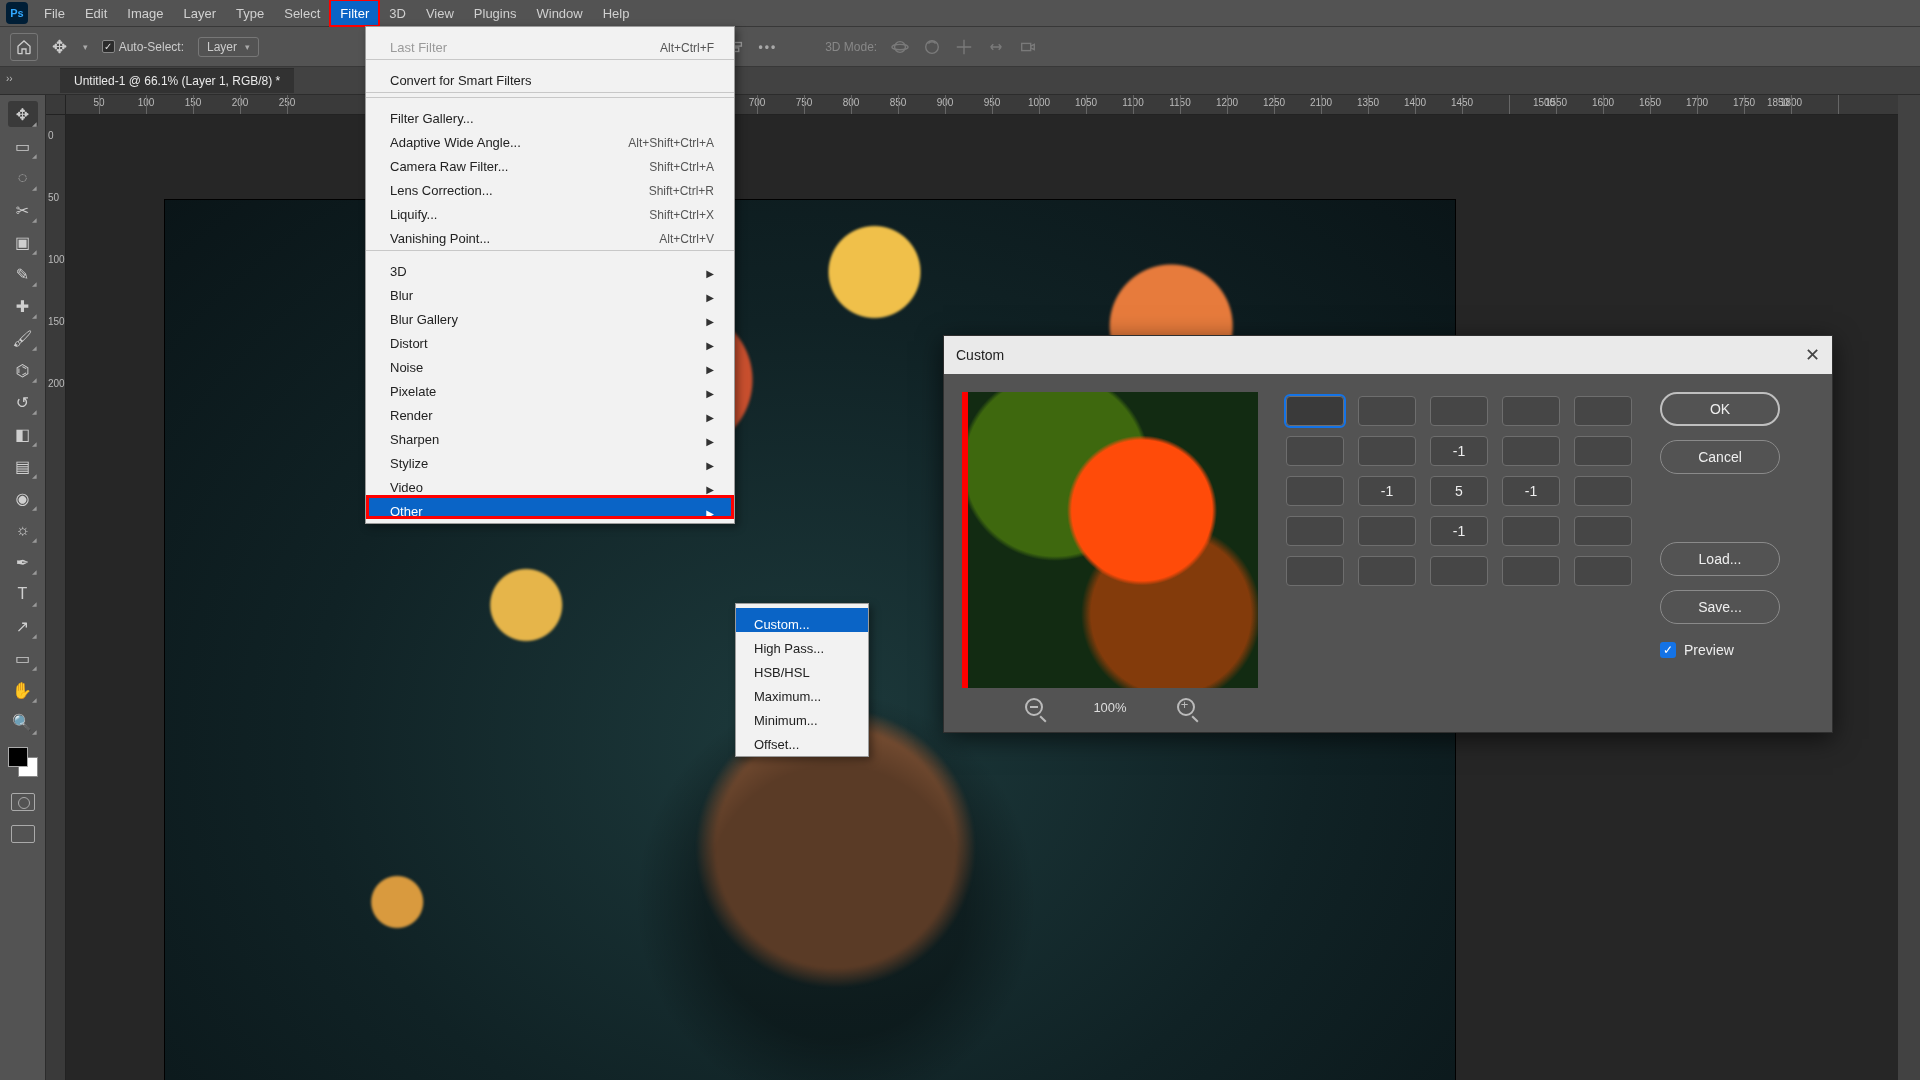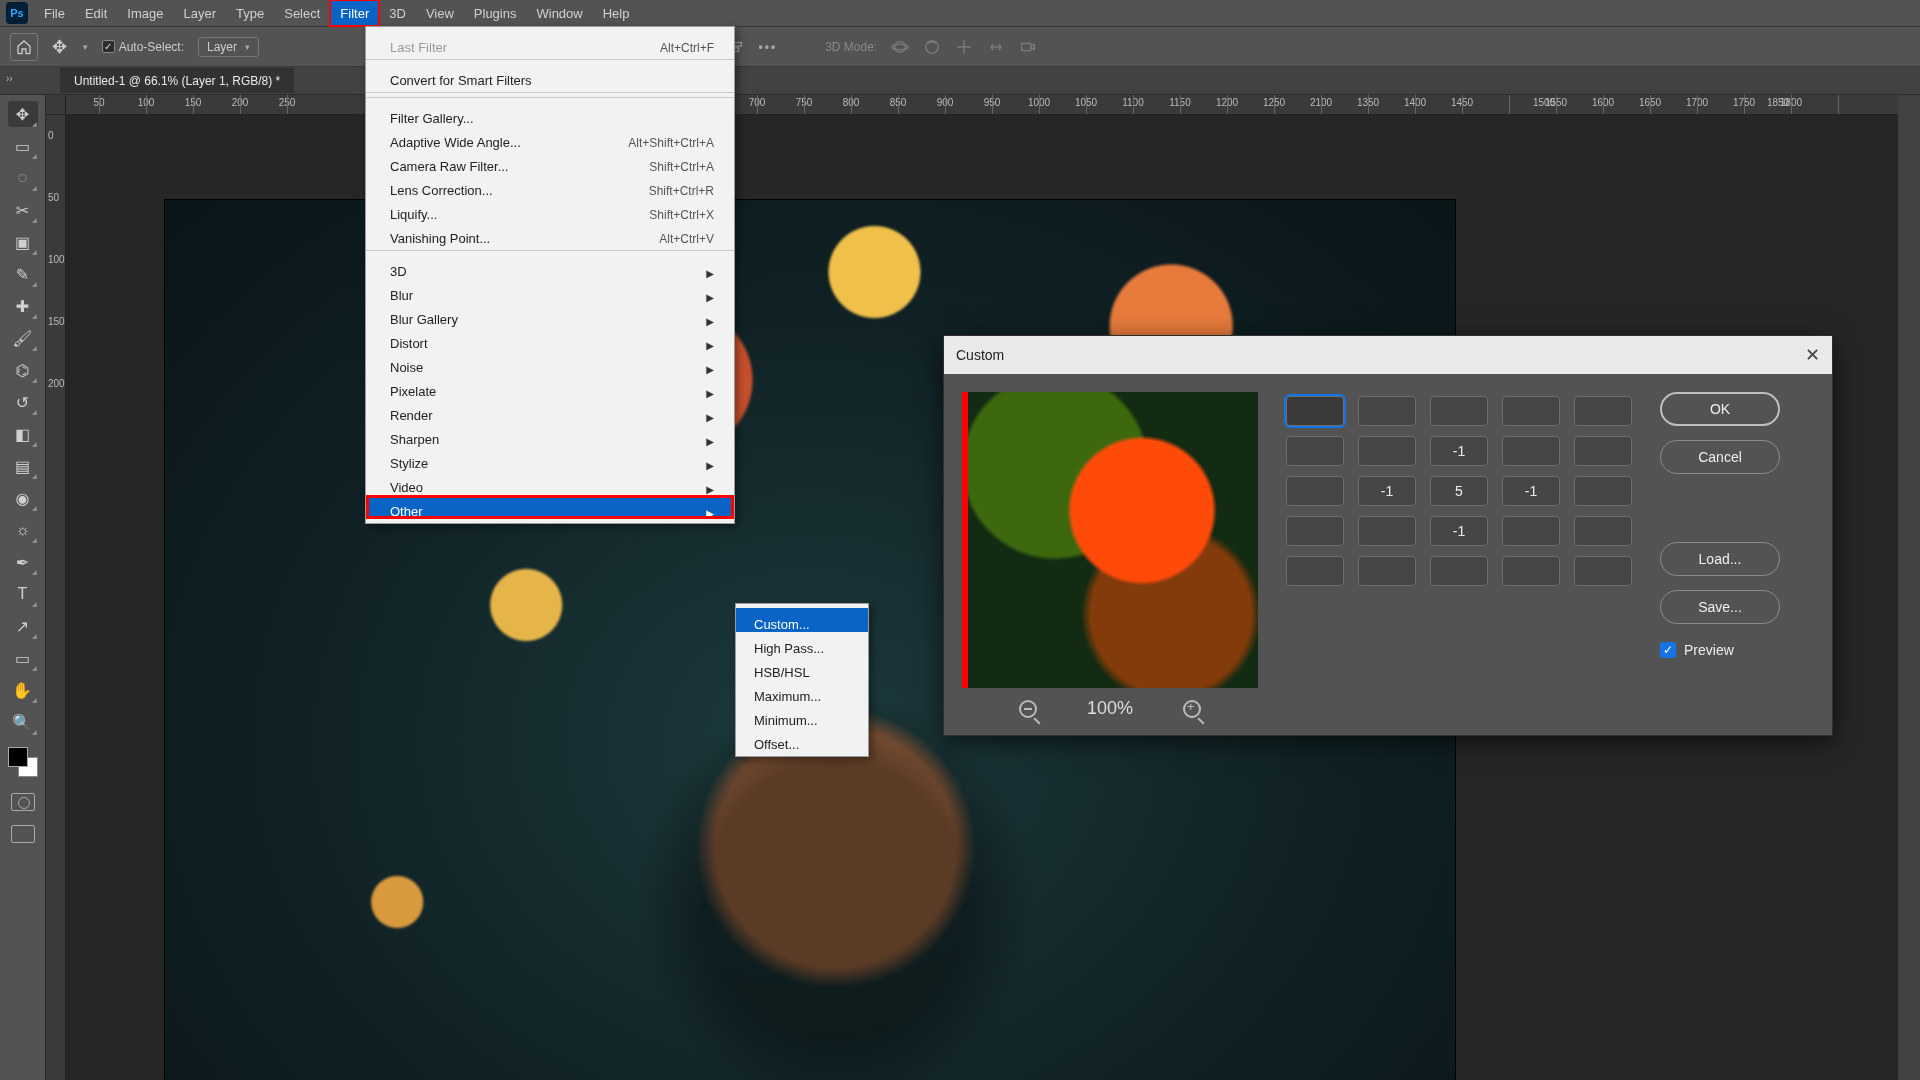--- a/index.html
+++ b/index.html
@@ -83,21 +83,21 @@
 #menu-other  { left: 735px; top: 603px; width: 134px; }
 #menu-other .row { padding: 0 18px; }
 
 
 #dlg { position: absolute; left: 943px; top: 335px; width: 890px; background: #535353; border: 1px solid #2f2f2f; box-shadow: 0 6px 24px rgba(0,0,0,.6); }
 #dlg .titlebar { height: 38px; background: #eaeaea; color: #222; display: flex; align-items: center; justify-content: space-between; padding: 0 12px; font-size: 14px; }
 #dlg .titlebar .x { font-size: 18px; color: #444; cursor: default; }
 #dlg .body { padding: 18px 22px 16px 18px; display: flex; gap: 28px; }
 #dlg .preview { width: 296px; }
 #dlg .pv-img { width: 296px; height: 296px; background: radial-gradient(circle at 60% 40%, #d85a2e 0 70px, transparent 75px), radial-gradient(circle at 30% 25%, #4f6b2f 0 90px, transparent 95px), radial-gradient(circle at 70% 75%, #7a4a2a 0 80px, transparent 90px), #2a3b2a; border-left: 6px solid #ff1a1a; filter: contrast(1.25) saturate(1.2); }
-#dlg .zoom { display: flex; align-items: center; justify-content: center; gap: 50px; margin-top: 10px; color: #ddd; font-size: 18px; }
+#dlg .zoom { display: flex; align-items: center; justify-content: center; gap: 50px; margin-top: 10px; color: #ddd; font-size: 13px; }
 #dlg .zoom .mag { width: 18px; height: 18px; border: 2px solid #bbb; border-radius: 50%; position: relative; }
 #dlg .zoom .mag::after { content: ""; position: absolute; right: -6px; bottom: -6px; width: 8px; height: 2px; background: #bbb; transform: rotate(45deg); }
 #dlg .zoom .mag.minus::before { content:""; position:absolute; left:3px; top:6px; width:8px; height:2px; background:#bbb; }
 #dlg .zoom .mag.plus::before { content:"+"; position:absolute; left:2px; top:-3px; color:#bbb; font-size:13px; }
 #dlg .matrix { display: flex; flex-direction: column; gap: 10px; padding-top: 4px; }
 #dlg .mrow { display: flex; gap: 14px; }
 #dlg .cell { width: 58px; height: 30px; background: #464646; border: 1px solid #6e6e6e; border-radius: 4px; color: #eee; text-align: center; font-size: 14px; line-height: 28px; }
 #dlg .cell.active { outline: 2px solid #1473e6; background: #3a3a3a; }
 #dlg .so { display: flex; align-items: center; gap: 10px; margin-top: 16px; font-size: 14px; color: #ddd; }
 #dlg .so .cell { width: 66px; }

